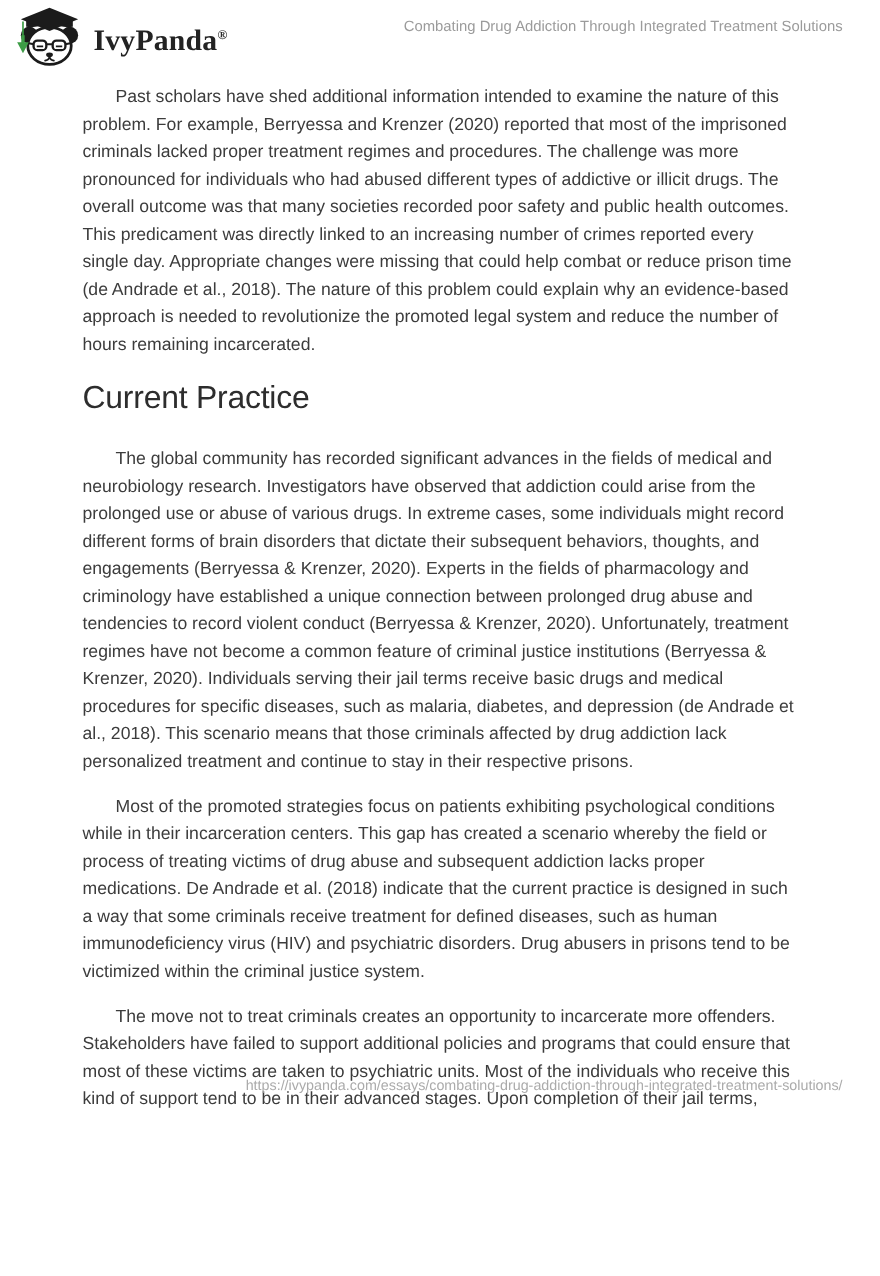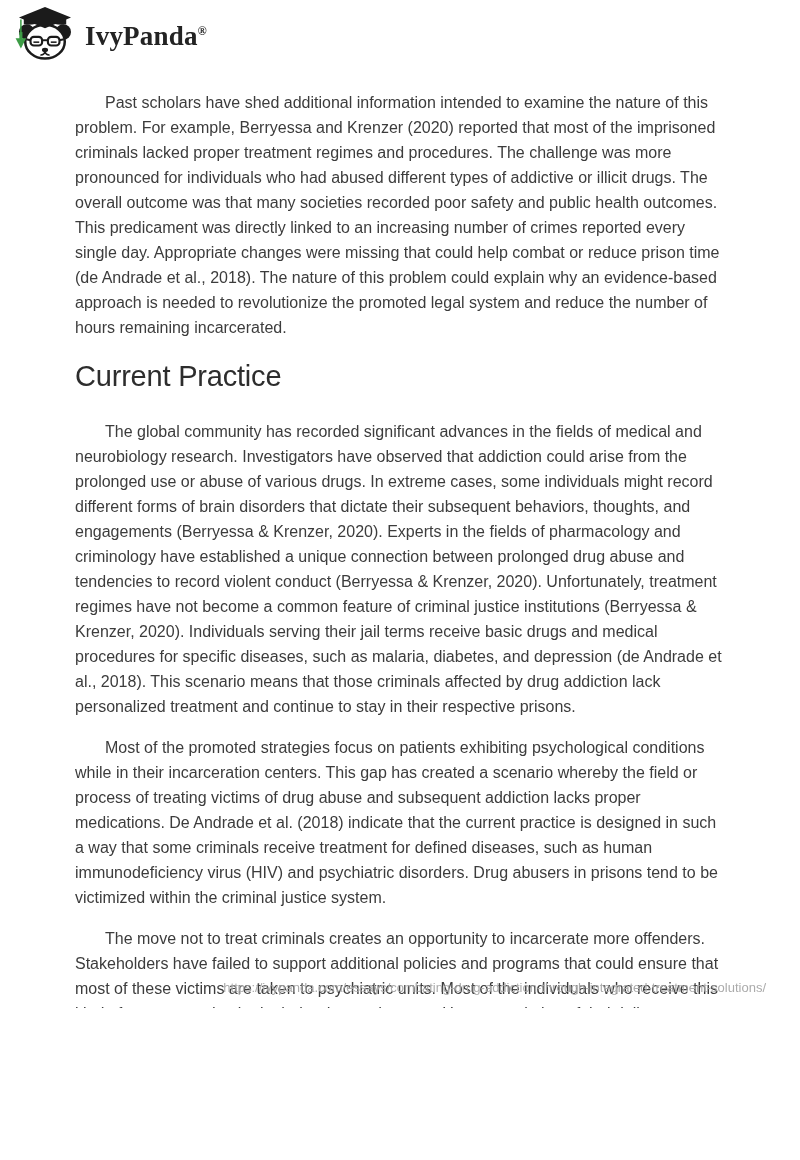--- a/index.html
+++ b/index.html
@@ -50,21 +50,21 @@
     font-weight:700;
   }
   .doc-title{
     font-size:13.5px;
     color:var(--muted-text);
     margin-top:10px;
     font-weight:400;
   }
   .content{
     padding:0 75px;
-    margin-top:28px;
+    margin-top:14px;
   }
   .content p{
     font-size:16px;
     line-height:25px;
     text-indent:30px;
     color:var(--body-text);
     margin-bottom:16px;
   }
   .section-heading{
     font-family:"Liberation Sans", sans-serif;
@@ -116,20 +116,21 @@
           <line x1="20" y1="37.5" x2="26" y2="37.5" stroke="#1b1b1b" stroke-width="1.6"></line>
           <line x1="38" y1="37.5" x2="44" y2="37.5" stroke="#1b1b1b" stroke-width="1.6"></line>
 
           <ellipse cx="32" cy="45.5" rx="3.2" ry="2.2" fill="#1b1b1b"></ellipse>
           <path d="M32 47.5 q -0.8 3 -4.2 3.4 M32 47.5 q 0.8 3 4.2 3.4" fill="none" stroke="#1b1b1b" stroke-width="1.5" stroke-linecap="round"></path>
         </svg>
       </span>
       <span class="brand-wordmark"><span>IvyPanda</span><sup>®</sup></span>
     </a>
 
+    <div class="doc-title">Combating Drug Addiction Through Integrated Treatment Solutions</div>
   </header>
 
   <main class="content">
     <p>Past scholars have shed additional information intended to examine the nature of this problem. For example, Berryessa and Krenzer (2020) reported that most of the imprisoned criminals lacked proper treatment regimes and procedures. The challenge was more pronounced for individuals who had abused different types of addictive or illicit drugs. The overall outcome was that many societies recorded poor safety and public health outcomes. This predicament was directly linked to an increasing number of crimes reported every single day. Appropriate changes were missing that could help combat or reduce prison time (de Andrade et al., 2018). The nature of this problem could explain why an evidence-based approach is needed to revolutionize the promoted legal system and reduce the number of hours remaining incarcerated.</p>
 
     <h2 class="section-heading">Current Practice</h2>
 
     <p>The global community has recorded significant advances in the fields of medical and neurobiology research. Investigators have observed that addiction could arise from the prolonged use or abuse of various drugs. In extreme cases, some individuals might record different forms of brain disorders that dictate their subsequent behaviors, thoughts, and engagements (Berryessa &amp; Krenzer, 2020). Experts in the fields of pharmacology and criminology have established a unique connection between prolonged drug abuse and tendencies to record violent conduct (Berryessa &amp; Krenzer, 2020). Unfortunately, treatment regimes have not become a common feature of criminal justice institutions (Berryessa &amp; Krenzer, 2020). Individuals serving their jail terms receive basic drugs and medical procedures for specific diseases, such as malaria, diabetes, and depression (de Andrade et al., 2018). This scenario means that those criminals affected by drug addiction lack personalized treatment and continue to stay in their respective prisons.</p>
     <p>Most of the promoted strategies focus on patients exhibiting psychological conditions while in their incarceration centers. This gap has created a scenario whereby the field or process of treating victims of drug abuse and subsequent addiction lacks proper medications. De Andrade et al. (2018) indicate that the current practice is designed in such a way that some criminals receive treatment for defined diseases, such as human immunodeficiency virus (HIV) and psychiatric disorders. Drug abusers in prisons tend to be victimized within the criminal justice system.</p>
     <p>The move not to treat criminals creates an opportunity to incarcerate more offenders. Stakeholders have failed to support additional policies and programs that could ensure that most of these victims are taken to psychiatric units. Most of the individuals who receive this kind of support tend to be in their advanced stages. Upon completion of their jail terms, some of the offenders who commit their crimes under the influence of drugs will have increased chances of being rearrested and sentenced (de</p>

